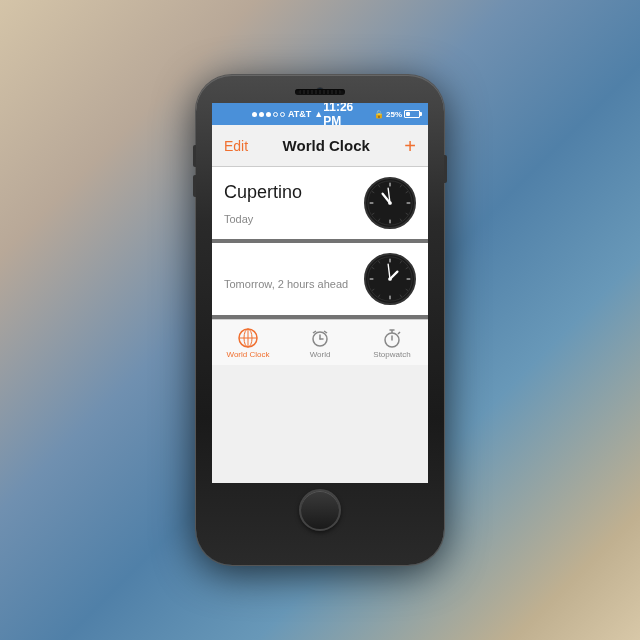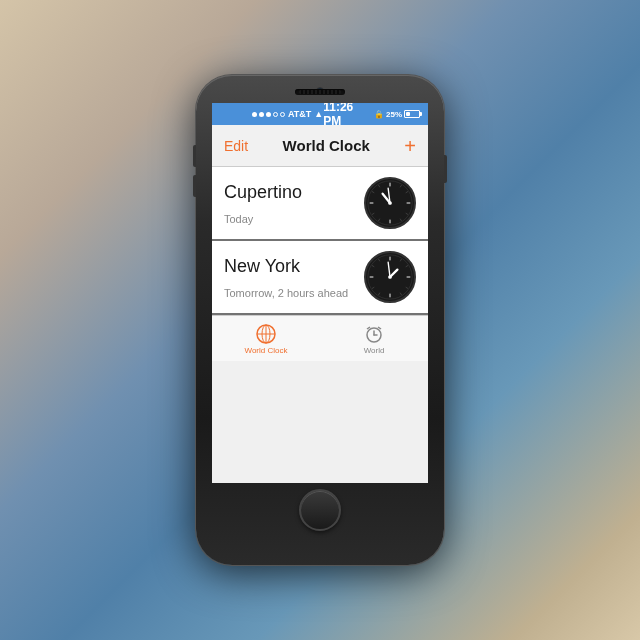--- a/index.html
+++ b/index.html
@@ -177,21 +177,21 @@
 
     
     .content {
       flex: 1;
       background: #f2f2f2;
     }
 
     
     .clock-row {
       background: white;
-      border-bottom: 2px solid #737373;
+      border-bottom: 4px solid #737373;
       display: flex;
       align-items: center;
       padding: 10px 12px;
       gap: 10px;
     }
     .clock-text {
       flex: 1;
     }
     .clock-city {
       font-size: 18px;
@@ -371,21 +371,20 @@
 
               <line x1="26" y1="26" x2="24" y2="10" stroke="white" stroke-width="1.5" stroke-linecap="round"></line>
 
               <circle cx="26" cy="26" r="2" fill="white"></circle>
             </svg>
           </div>
         </div>
 
         <div class="clock-row">
           <div class="clock-text">
-            <div class="clock-city">New York</div>
             <div class="clock-sub">Tomorrow, 2 hours ahead</div>
           </div>
           <div class="clock-face">
             <svg viewBox="0 0 52 52">
               <circle cx="26" cy="26" r="25" fill="#1a1a1a"></circle>
               <circle cx="26" cy="26" r="24" fill="none" stroke="#444" stroke-width="0.5"></circle>
               <g stroke="white" stroke-width="1">
                 <line x1="26" y1="4" x2="26" y2="8"></line>
                 <line x1="26" y1="44" x2="26" y2="48"></line>
                 <line x1="4" y1="26" x2="8" y2="26"></line>
@@ -431,19 +430,31 @@
               <circle cx="11" cy="12" r="7" fill="none" stroke="#888" stroke-width="1.5"></circle>
               <line x1="11" y1="12" x2="11" y2="8" stroke="#888" stroke-width="1.5" stroke-linecap="round"></line>
               <line x1="11" y1="12" x2="14" y2="12" stroke="#888" stroke-width="1.5" stroke-linecap="round"></line>
               <line x1="4" y1="6" x2="7" y2="4" stroke="#888" stroke-width="1.5"></line>
               <line x1="18" y1="6" x2="15" y2="4" stroke="#888" stroke-width="1.5"></line>
             </svg>
           </div>
           <span class="tab-label">World</span>
         </div>
 
+        <div class="tab-item">
+          <div class="tab-icon">
+            <svg width="22" height="22" viewBox="0 0 22 22">
+              <circle cx="11" cy="13" r="7" fill="none" stroke="#888" stroke-width="1.5"></circle>
+              <line x1="11" y1="13" x2="11" y2="9" stroke="#888" stroke-width="1.5" stroke-linecap="round"></line>
+              <line x1="9" y1="3" x2="13" y2="3" stroke="#888" stroke-width="1.5" stroke-linecap="round"></line>
+              <line x1="11" y1="3" x2="11" y2="6" stroke="#888" stroke-width="1.5"></line>
+              <line x1="17" y1="7" x2="19" y2="5" stroke="#888" stroke-width="1.5"></line>
+            </svg>
+          </div>
+          <span class="tab-label">Stopwatch</span>
+        </div>
 
       </div>
     </div>
 
     <div class="home-button"></div>
   </div>
 </div>
 
 </body></html>

